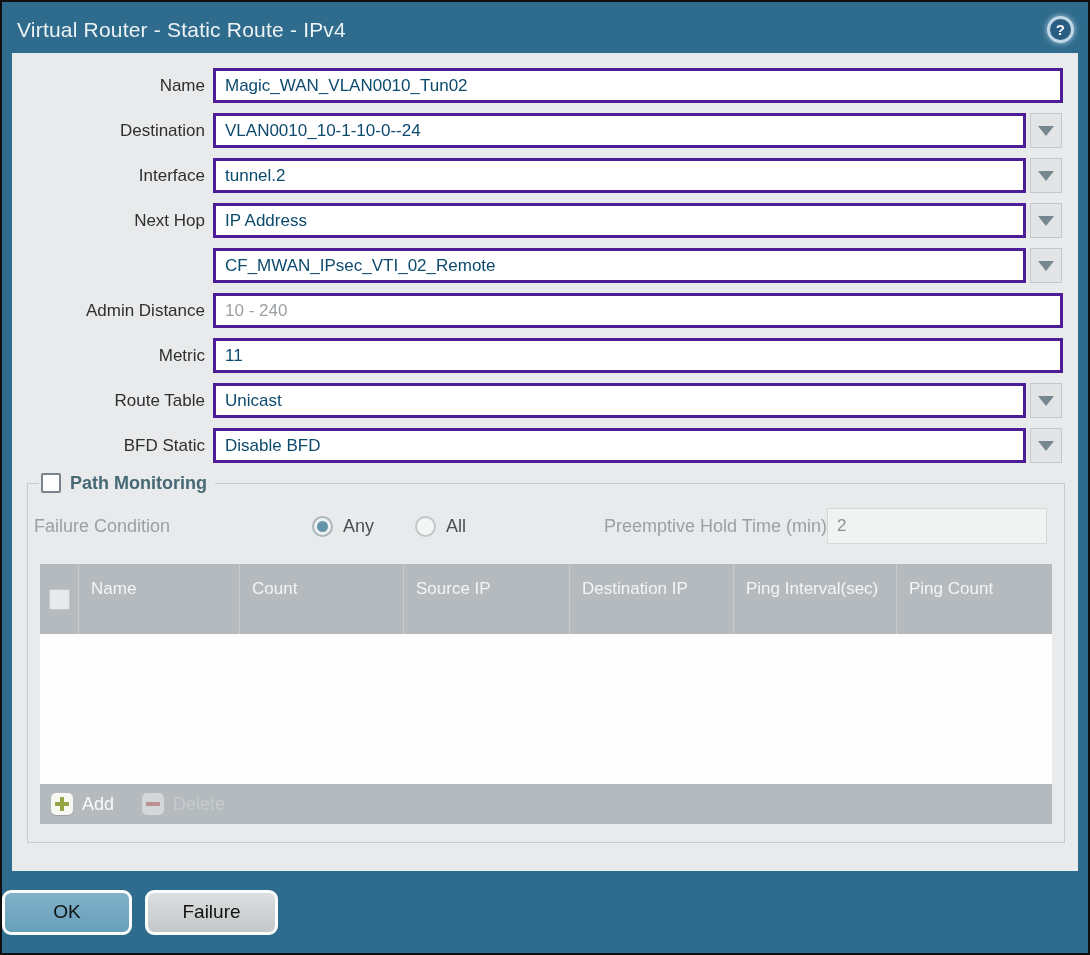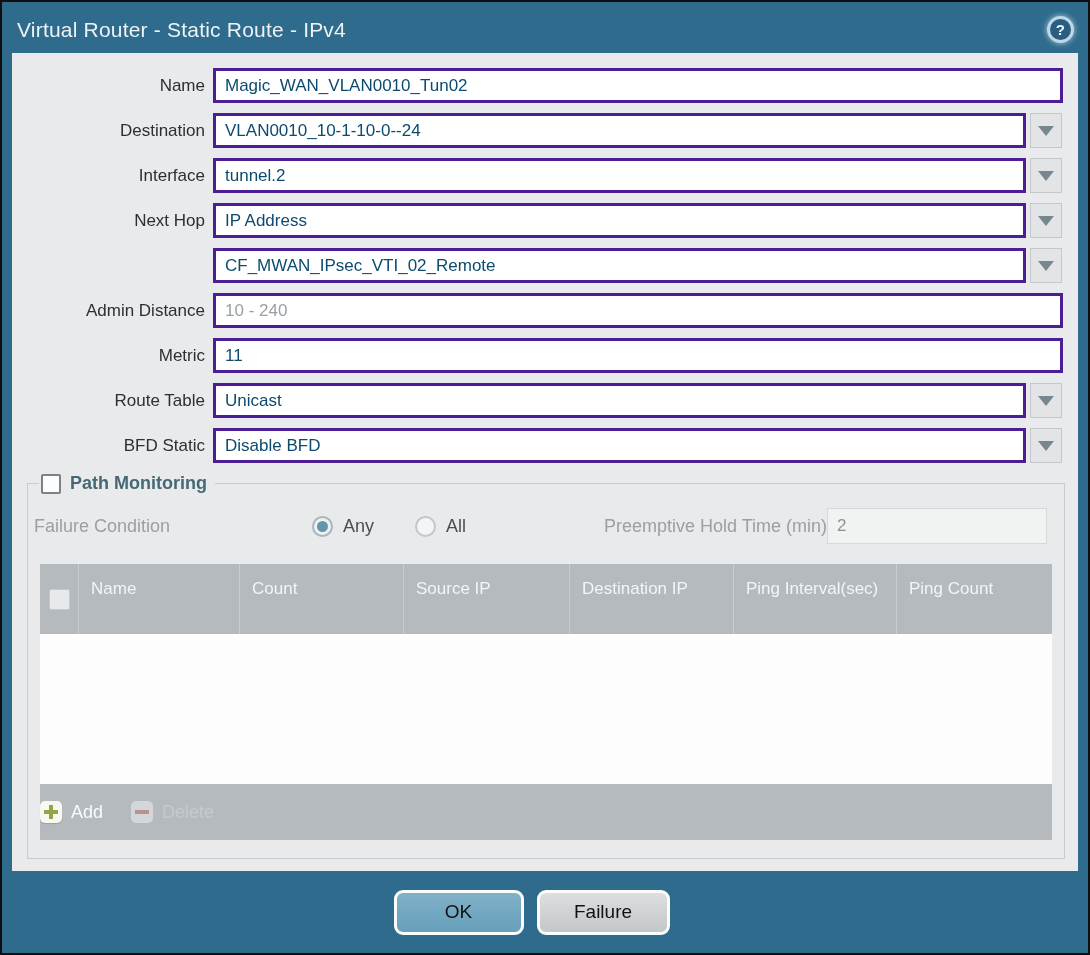--- a/index.html
+++ b/index.html
@@ -25,21 +25,21 @@
   .w-full{width:850px;}
   .w-combo{width:813px;}
   .dd-btn{width:32px;height:35px;margin-left:4px;background:#e3e4e5;
     border:1px solid #c5c8ca;display:flex;align-items:center;justify-content:center;
     cursor:pointer;padding:0;}
   .dd-arrow{width:0;height:0;border-left:8px solid transparent;
     border-right:8px solid transparent;border-top:10px solid #76878f;}
   
   fieldset.pm{margin:10px 13px 0 15px;border:1px solid #c9cccd;padding:0 6px 18px 6px;}
   fieldset.pm legend{margin-left:5px;padding:0 8px 0 2px;display:flex;
-    align-items:center;gap:9px;}
+    gap:9px;}
   .pm-checkbox{width:20px;height:20px;background:#fdfdfd;border:2px solid #7b8289;
     border-radius:2px;cursor:pointer;}
   .pm-title{font-size:18px;font-weight:bold;color:#466975;}
   .cond-row{display:flex;align-items:center;height:36px;margin-top:14px;}
   .cond-label{flex:none;width:264px;margin-right:14px;
     font-size:18px;color:#9aa0a4;}
   .radio{width:21px;height:21px;border-radius:50%;background:#f4f5f5;
     border:2px solid #c2c7ca;position:relative;flex:none;}
   .radio.on{border-color:#aab6bb;background:#eef1f2;}
   .radio.on::after{content:"";position:absolute;left:3px;top:3px;width:11px;height:11px;
@@ -58,37 +58,37 @@
     padding:0;}
   .hdr-checkbox{width:21px;height:21px;background:#e7e9ea;border:1px solid #c4c8ca;
     border-radius:2px;}
   .th:nth-of-type(2){width:161px;}
   .th:nth-of-type(3){width:164px;}
   .th:nth-of-type(4){width:166px;}
   .th:nth-of-type(5){width:164px;}
   .th:nth-of-type(6){width:163px;}
   .th:nth-of-type(7){flex:1;border-right:none;}
   .ptable-body{height:150px;background:#fdfdfe;}
-  .ptable-toolbar{height:56px;background:#b4babe;display:flex;align-items:center;
-    }
+  .ptable-toolbar{height:40px;background:#b4babe;display:flex;align-items:center;
+    padding-left:11px;}
   .tool{display:flex;align-items:center;gap:9px;font-size:18px;cursor:pointer;}
   .tool-add{color:#fafbfb;margin-right:28px;}
   .tool-delete{color:#c5cacd;cursor:default;}
   .icon-plus{width:22px;height:22px;background:#f8f8f3;border-radius:5px;
     position:relative;box-shadow:0 1px 1px rgba(0,0,0,.15);}
   .icon-plus::before{content:"";position:absolute;left:4px;top:9px;width:14px;height:4px;
     background:#95a544;}
   .icon-plus::after{content:"";position:absolute;left:9px;top:4px;width:4px;height:14px;
     background:#95a544;}
   .icon-minus{width:22px;height:22px;background:#d3d7d9;border-radius:5px;position:relative;}
   .icon-minus::before{content:"";position:absolute;left:4px;top:9px;width:14px;height:4px;
     background:#bb9090;}
   
   .footer{height:82px;flex:none;display:flex;align-items:center;
-    justify-content:center;gap:13px;padding-right:27px;background:#2e6b8c;}
+    justify-content:flex-start;gap:13px;padding-right:27px;background:#2e6b8c;}
   .btn{height:45px;border-radius:9px;border:3px solid #fbfcfc;font-size:19px;
     color:#121212;font-family:inherit;cursor:pointer;}
   .btn-ok{width:130px;background:linear-gradient(#80b1c8,#679fbb);}
   .btn-cancel{width:133px;background:linear-gradient(#dcdedf,#c4c7c9);}
 </style>
 </head>
 <body>
 
 <div class="dialog">
 

